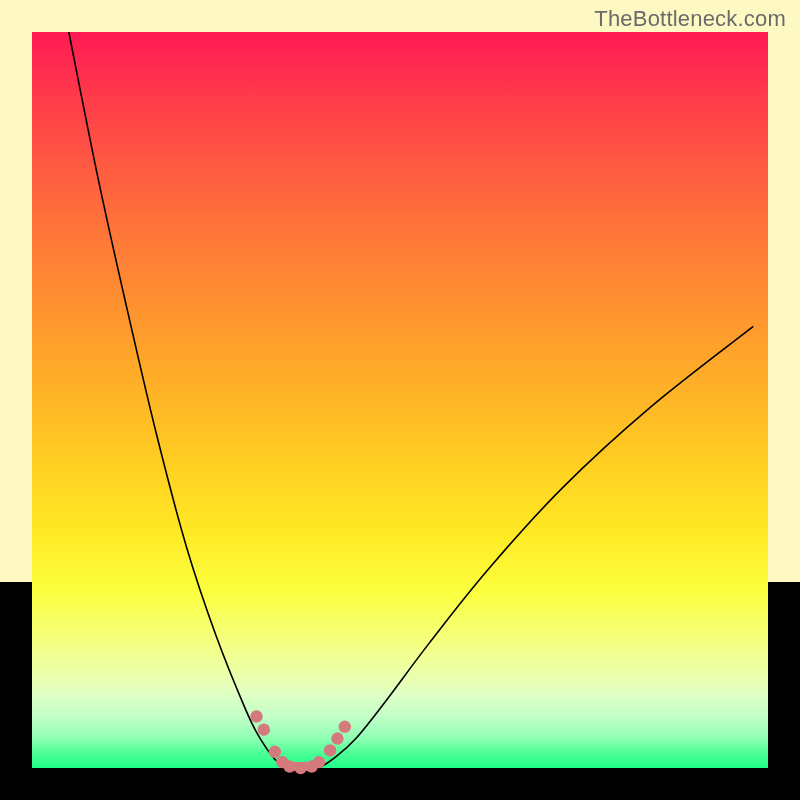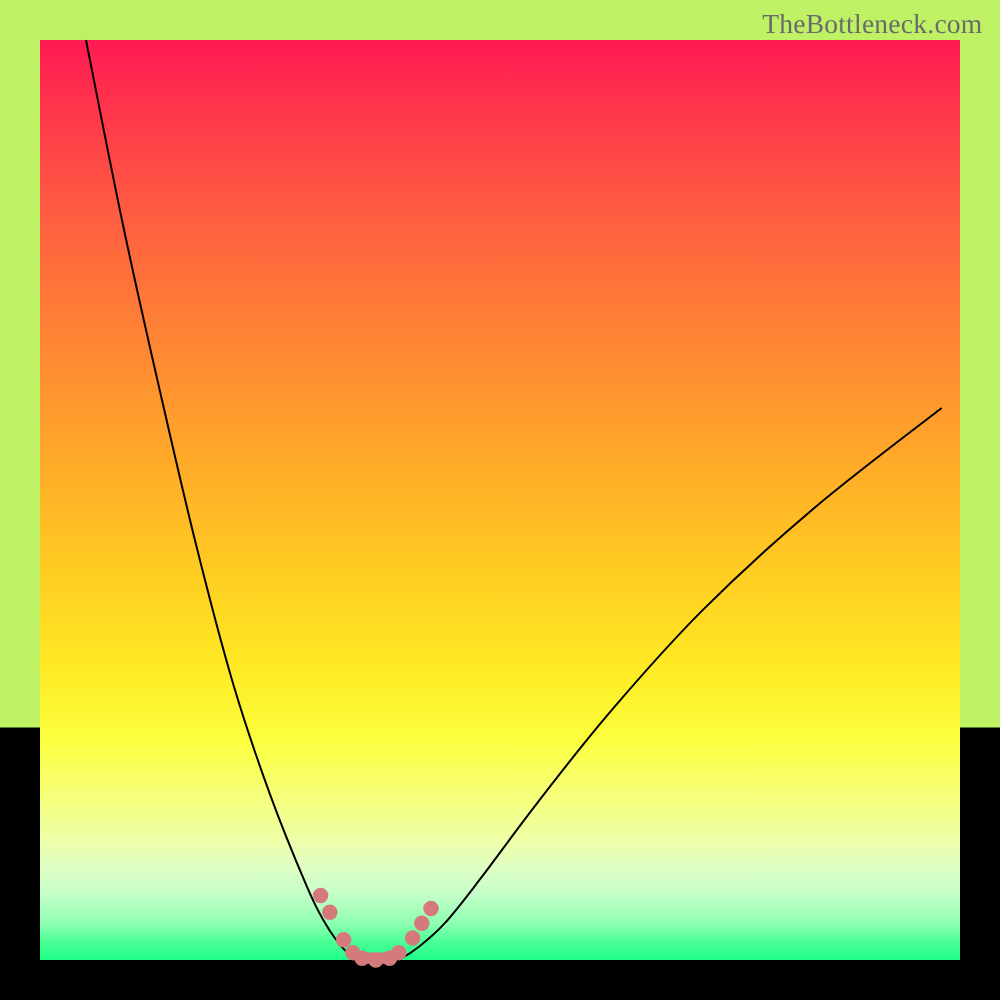--- a/index.html
+++ b/index.html
@@ -8,22 +8,21 @@
     width: 800px;
     height: 800px;
     overflow: hidden;
     background: #000;
     font-family: Arial, Helvetica, sans-serif;
   }
   .frame {
     position: relative;
     width: 800px;
     height: 582px;
-    background: #bef264;
-    font-family: Liberation Serif, serif;
+    background: #fef9c3;
   }
   .plot-area {
     position: absolute;
     left: 32px;
     top: 32px;
     width: 736px;
     height: 736px;
     background: linear-gradient(
       to bottom,
       #ff1a53 0%,

